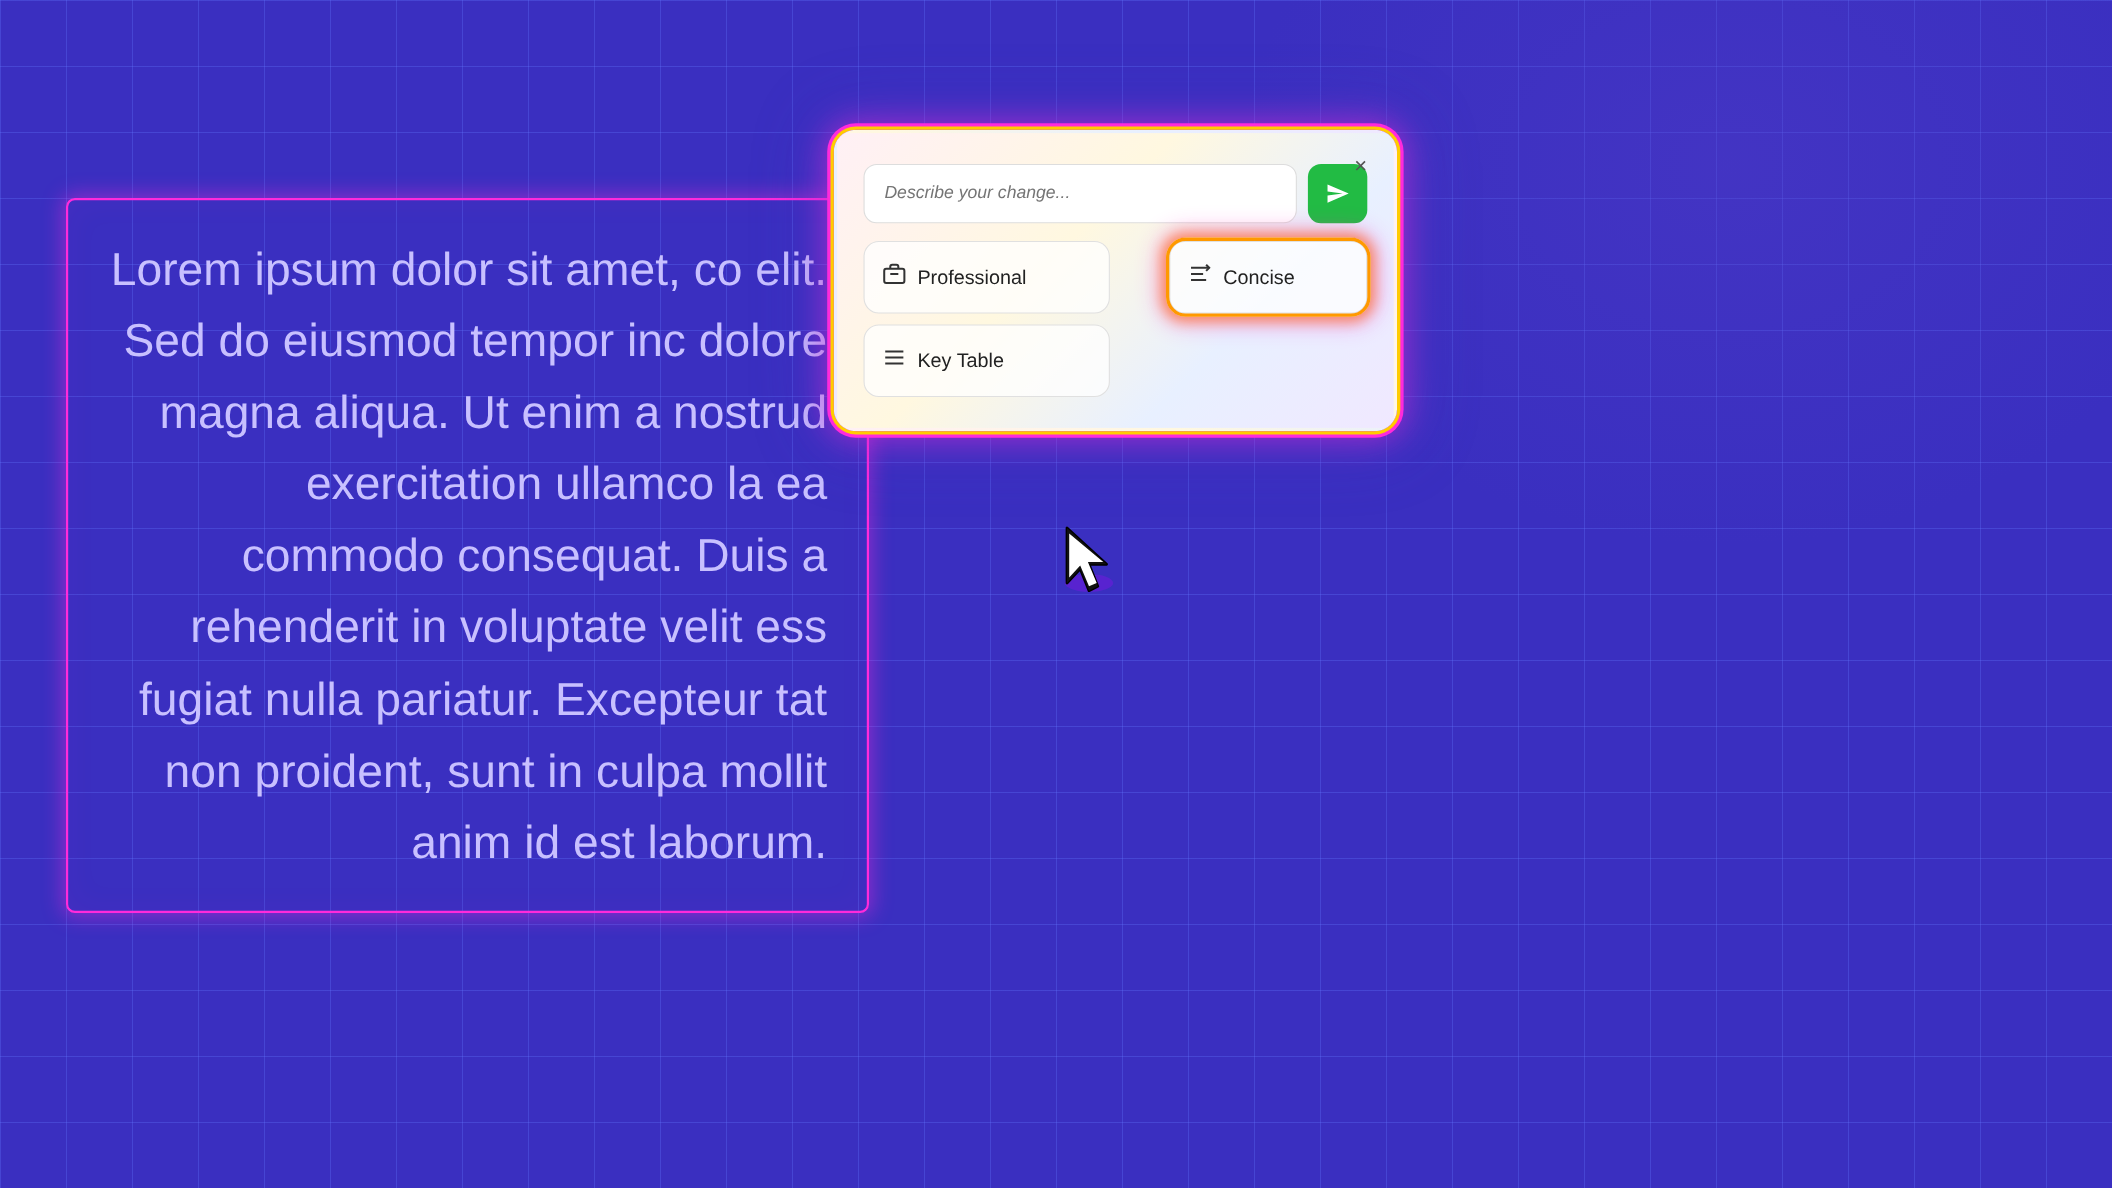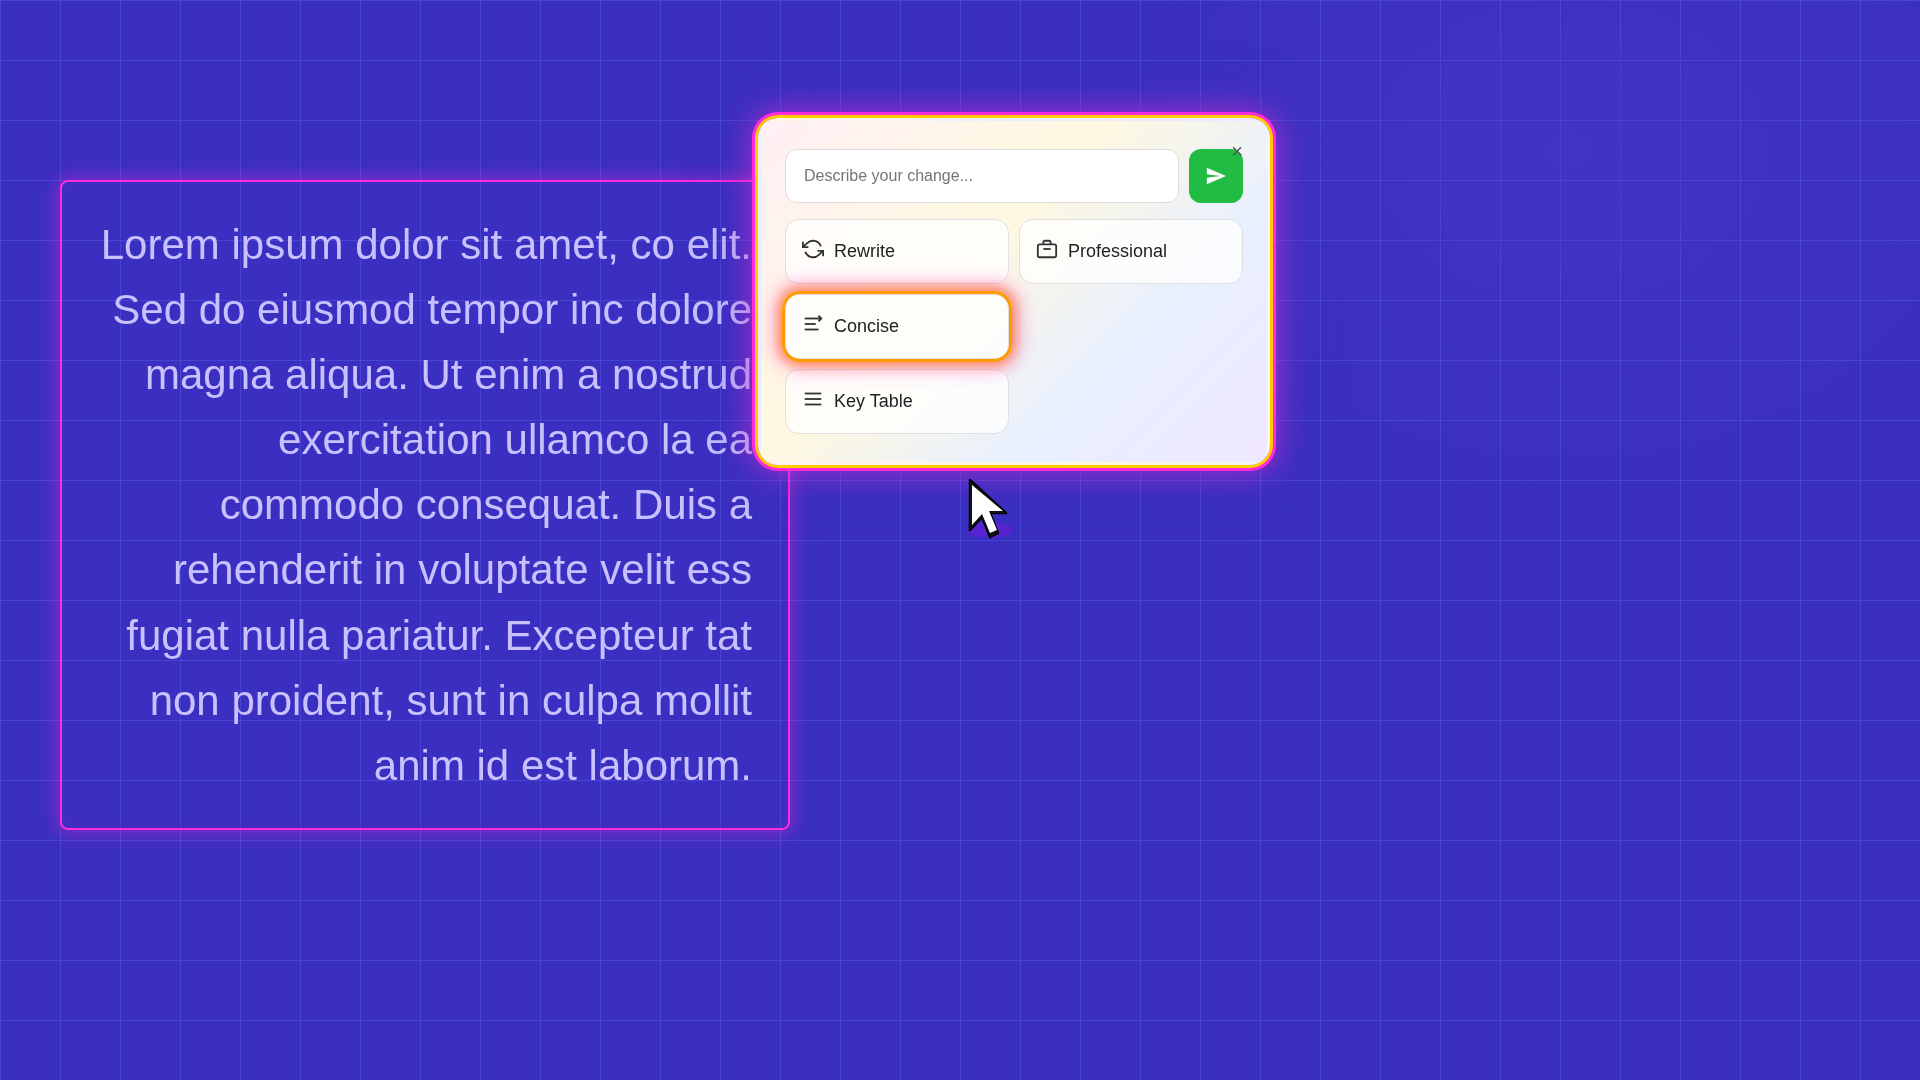--- a/index.html
+++ b/index.html
@@ -99,20 +99,21 @@
 
     .search-input {
       flex: 1;
       padding: 14px 18px;
       border: 1.5px solid #ddd;
       border-radius: 12px;
       font-size: 16px;
       color: #be185d;
       background: #fff;
       outline: none;
+      font-style: italic;
     }
 
     .send-btn {
       width: 54px;
       height: 54px;
       background: #22bb44;
       border: none;
       border-radius: 12px;
       cursor: pointer;
       display: flex;
@@ -170,20 +171,21 @@
       left: 960px;
       width: 60px;
       height: 70px;
       pointer-events: none;
       z-index: 100;
     }
 
     
     .concise-btn {
       position: relative;
+      margin-left: 44px;
     }
 
     .concise-btn::after {
       content: '';
       position: absolute;
       inset: -4px;
       border-radius: 18px;
       border: 3px solid #ff9900;
       box-shadow: 0 0 12px 4px rgba(255, 100, 0, 0.6), 0 0 20px 8px rgba(255, 40, 220, 0.3);
       animation: pulse-ring 1.2s ease-in-out infinite;
@@ -217,30 +219,20 @@
     <button class="send-btn">
       <svg viewBox="0 0 24 24" xmlns="http://www.w3.org/2000/svg">
         <path d="M2 21l21-9L2 3v7l15 2-15 2z"></path>
       </svg>
     </button>
   </div>
 
   <div class="btn-grid">
 
 
-    <button class="action-btn">
-      <span class="btn-icon">
-        <svg width="22" height="22" viewBox="0 0 24 24" fill="none" stroke="#333" stroke-width="2">
-          <path d="M1 4v6h6"></path>
-          <path d="M23 20v-6h-6"></path>
-          <path d="M20.49 9A9 9 0 0 0 5.64 5.64L1 10m22 4l-4.64 4.36A9 9 0 0 1 3.51 15"></path>
-        </svg>
-      </span>
-      <span>Rewrite</span>
-    </button>
 
 
     <button class="action-btn">
       <span class="btn-icon">
         <svg width="22" height="22" viewBox="0 0 24 24" fill="none" stroke="#333" stroke-width="2">
           <rect x="2" y="7" width="20" height="14" rx="2"></rect>
           <path d="M16 7V5a2 2 0 0 0-2-2h-4a2 2 0 0 0-2 2v2"></path>
           <line x1="12" y1="12" x2="12" y2="12"></line>
           <line x1="8" y1="12" x2="16" y2="12"></line>
         </svg>

